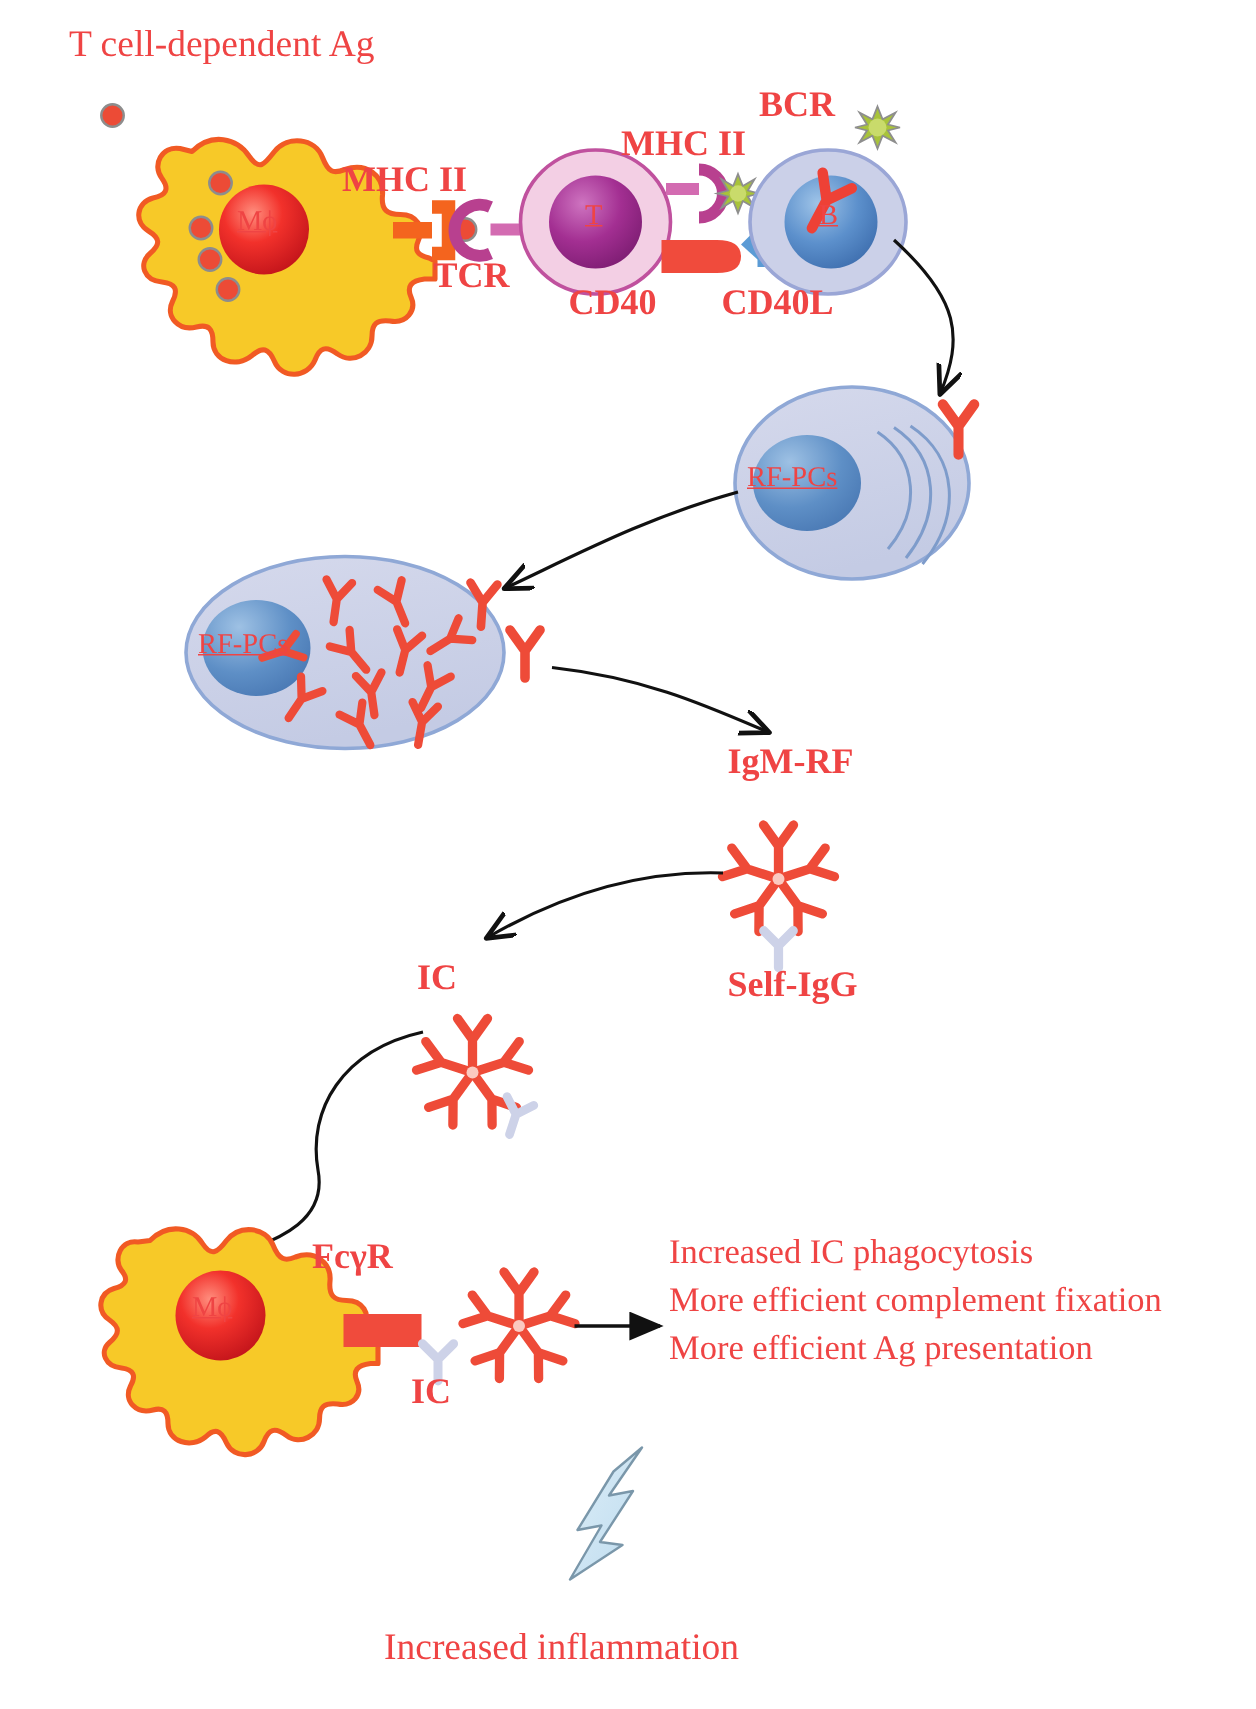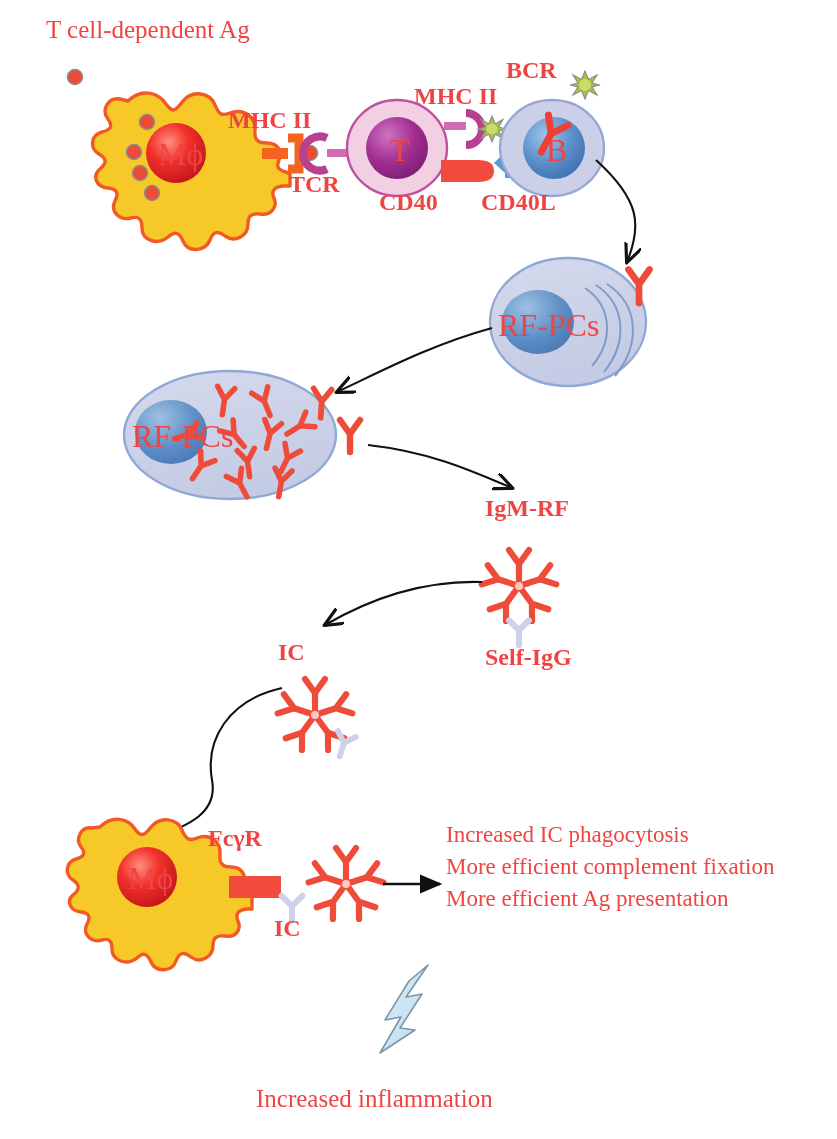--- a/index.html
+++ b/index.html
@@ -8,21 +8,21 @@
     width:837px;height:1139px;position:relative;overflow:hidden;
     font-family:"Liberation Serif","DejaVu Serif",serif;
     color:#1a1a1a;
   }
   #stage{position:absolute;left:0;top:0;width:837px;height:1139px;}
   #stage svg{position:absolute;left:0;top:0;width:837px;height:1139px;}
   .lbl{position:absolute;white-space:nowrap;line-height:1.0;color:#ef4444;}
   .t-head{font-size:25px;}
   .t-mid{font-size:24px;font-weight:bold;}
   .t-list{font-size:23px;line-height:1.30;}
-  .t-cellname{font-size:32px;}
+  .t-cellname{font-size:19px;text-decoration:underline;}
 </style>
 </head>
 <body>
 
 <div id="stage">
 
 <svg viewBox="0 0 837 1139">
   <defs>
     <radialGradient id="gMacNuc" cx="38%" cy="32%" r="72%">
       <stop offset="0%" stop-color="#FF8E7E"></stop>

